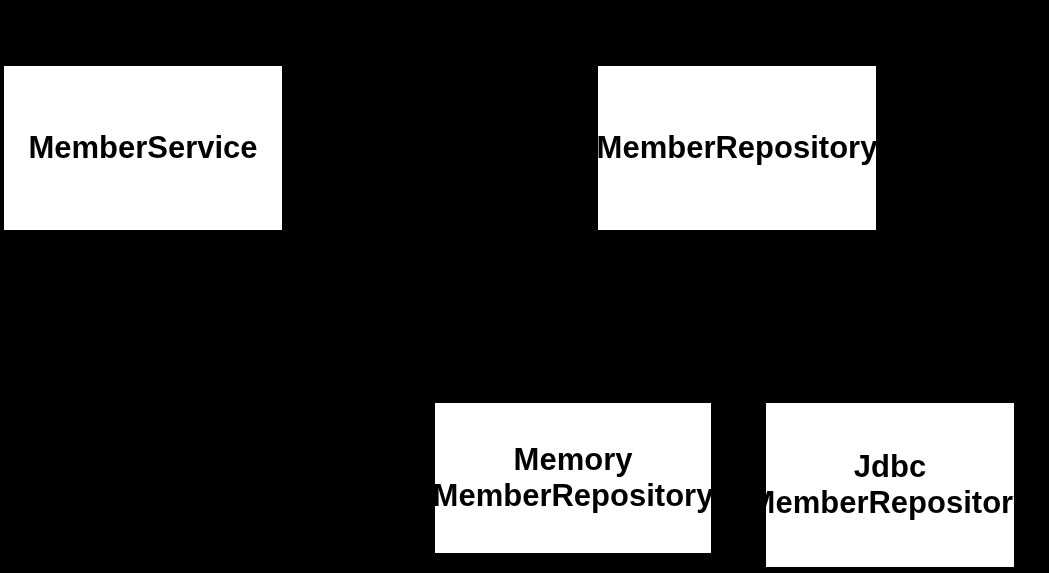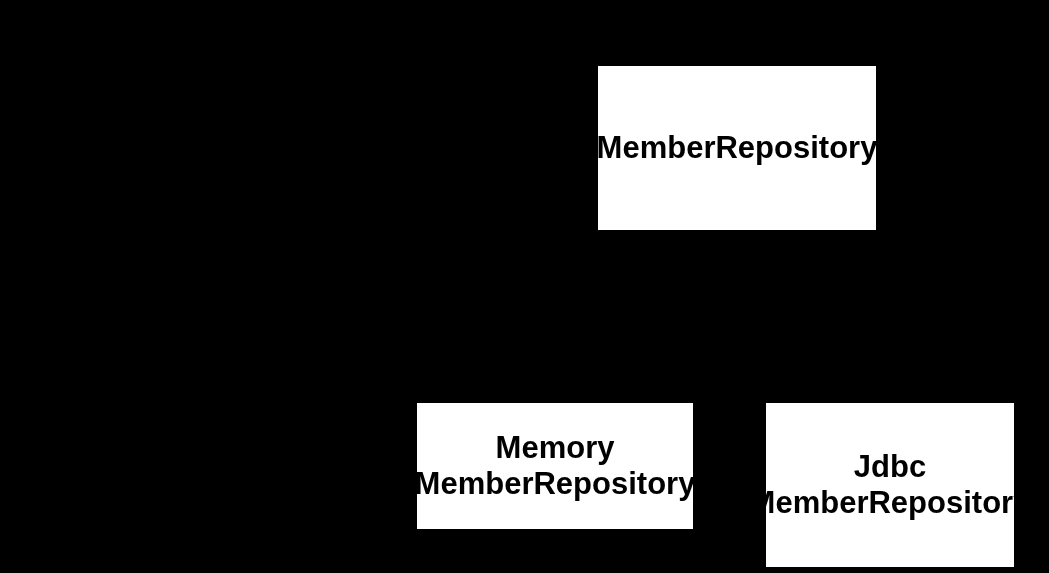--- a/index.html
+++ b/index.html
@@ -26,28 +26,31 @@
     text-align: center;
     font-weight: 700;
     font-size: 31px;
     line-height: 36px;
     letter-spacing: 0px;
     white-space: nowrap;
   }
   .node .line { display: block; }
   .node-member-service      { left: 4px;   top: 66px;  width: 278px; height: 164px; }
   .node-member-repository   { left: 598px; top: 66px;  width: 278px; height: 164px; }
-  .node-memory-member-repo  { left: 417px; top: 403px; width: 276px; height: 126px; }
+  .node-memory-member-repo  { left: 435px; top: 403px; width: 276px; height: 150px; }
   .node-jdbc-member-repo    { left: 766px; top: 403px; width: 248px; height: 164px; }
 </style>
 </head>
 <body>
 
 <div class="stage">
 
+  <div class="node node-member-service">
+    <span class="line">MemberService</span>
+  </div>
 
   <div class="node node-member-repository">
     <span class="line">MemberRepository</span>
   </div>
 
   <div class="node node-memory-member-repo">
     <span class="line">Memory</span>
     <span class="line">MemberRepository</span>
   </div>
 

